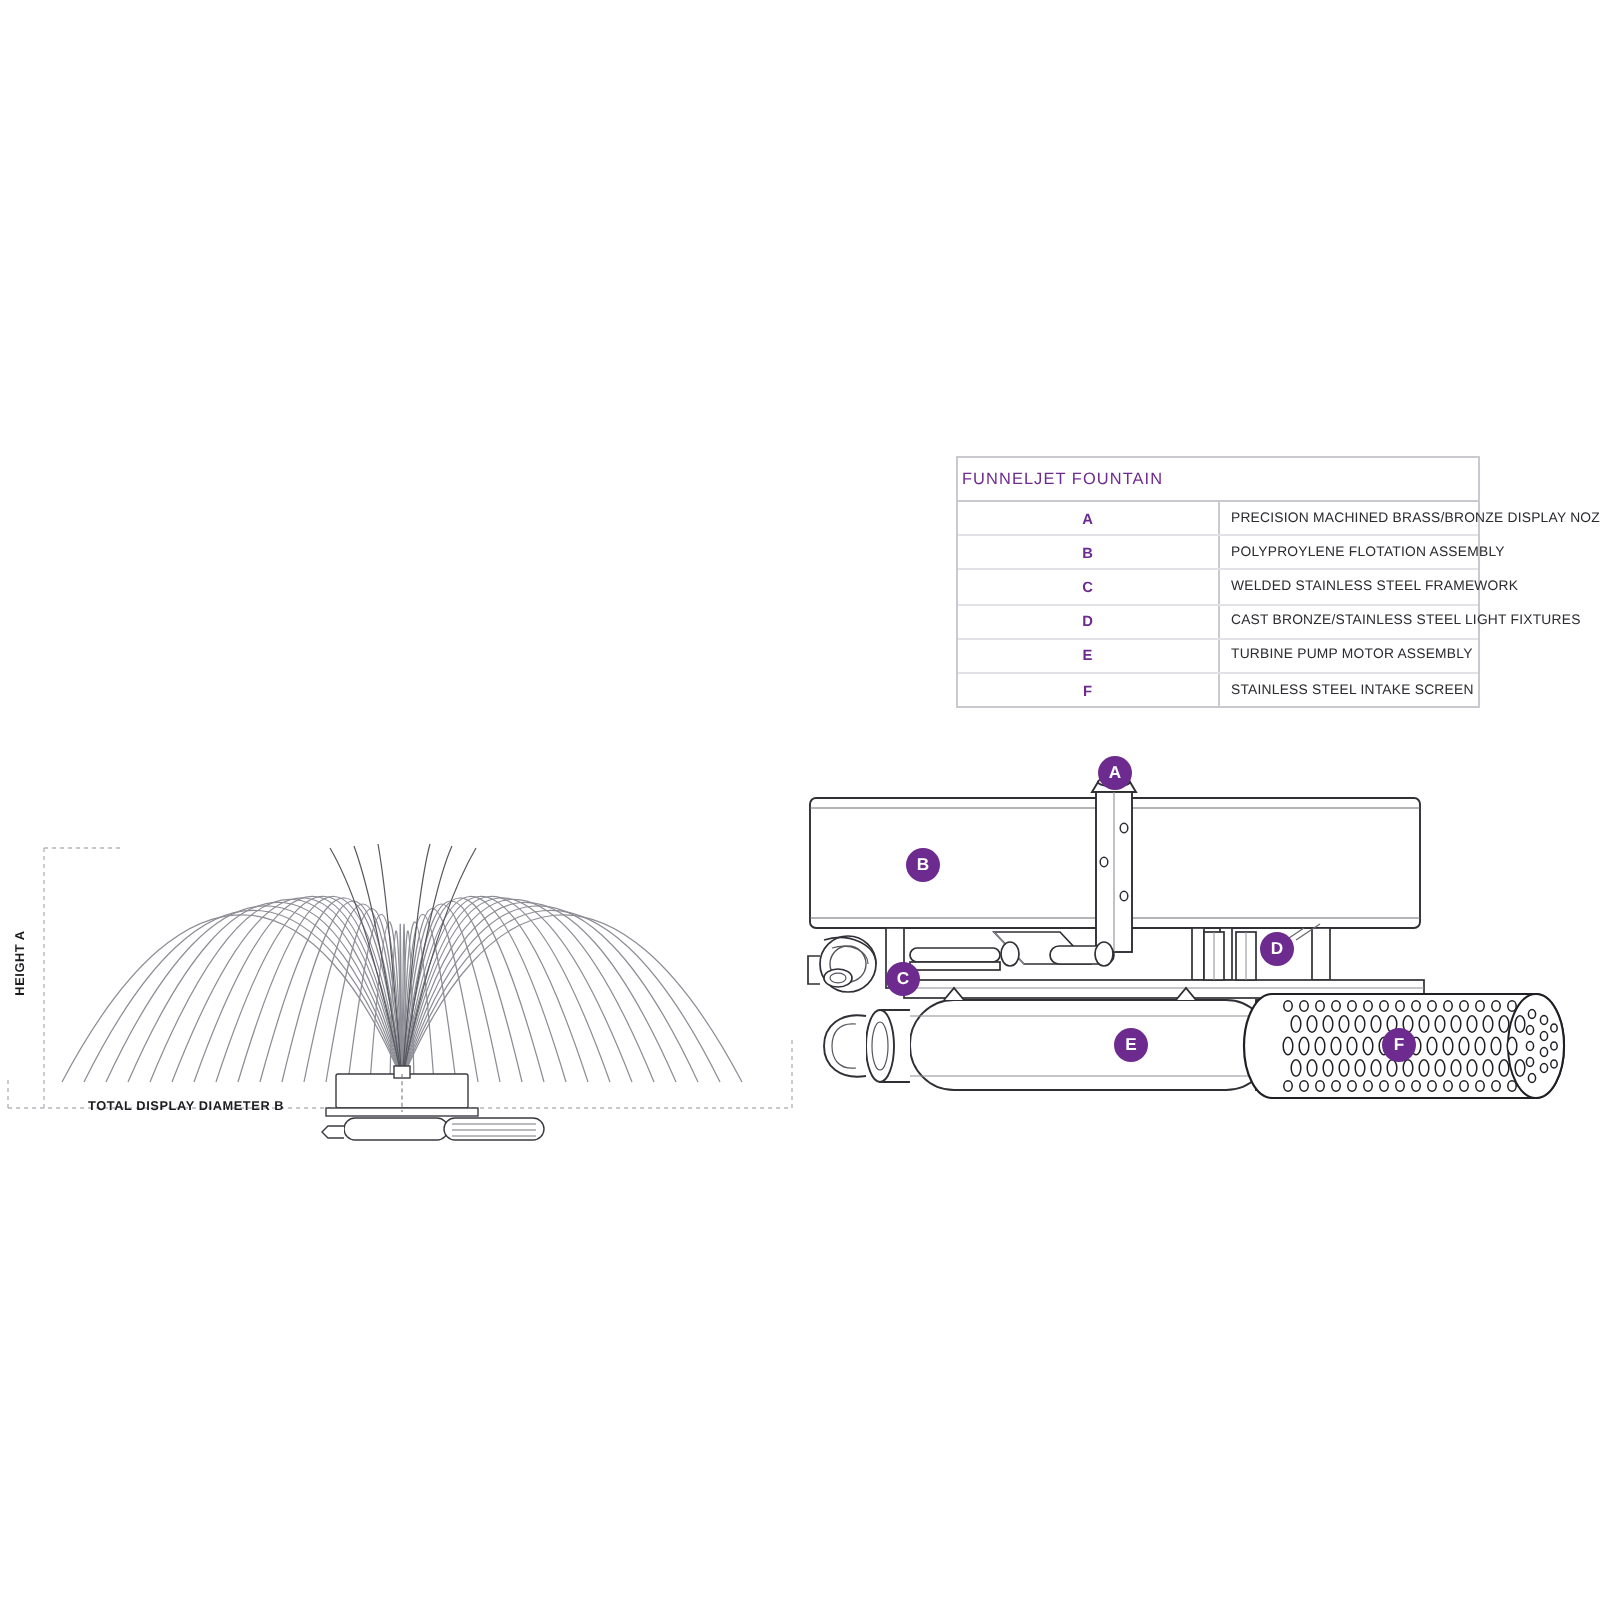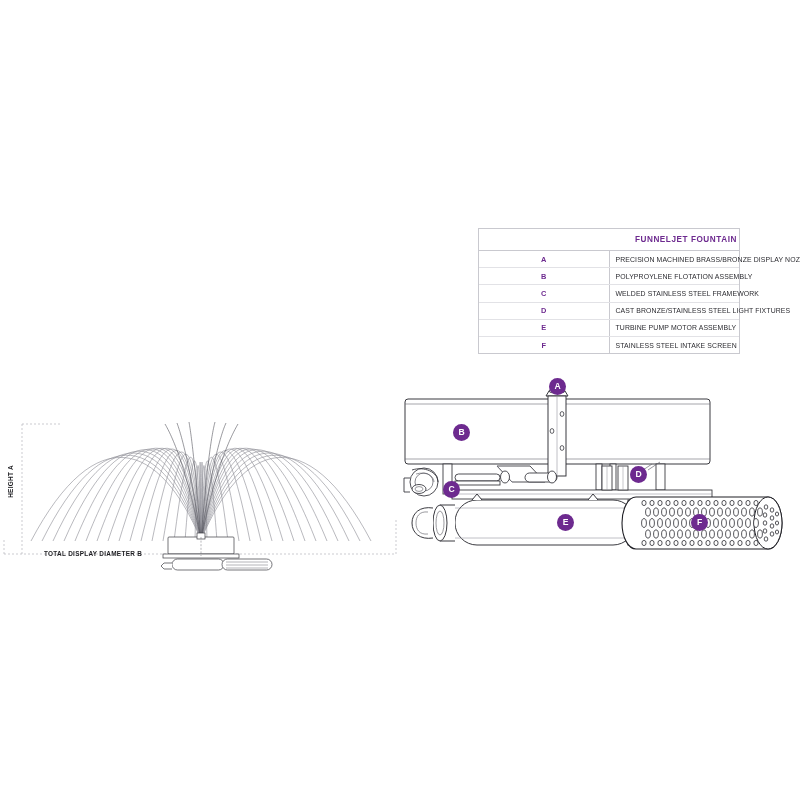--- a/index.html
+++ b/index.html
@@ -35,24 +35,24 @@
     border-collapse: collapse;
     background: #ffffff;
     box-sizing: border-box;
   }
   .legend table {
     width: 100%;
     border-collapse: collapse;
     table-layout: fixed;
   }
   .legend th.title {
-    text-align: right;
+    text-align: left;
     color: #6d2a8f;
     font-size: 8.2px;
-    font-weight: bold;
+    font-weight: normal;
     letter-spacing: 0.55px;
     padding: 6px 2px 6px 2px;
     border-bottom: 1px solid #c9c9cf;
     background: #ffffff;
   }
   .legend td.key {
     width: 20px;
     text-align: center;
     color: #6d2a8f;
     font-weight: bold;

